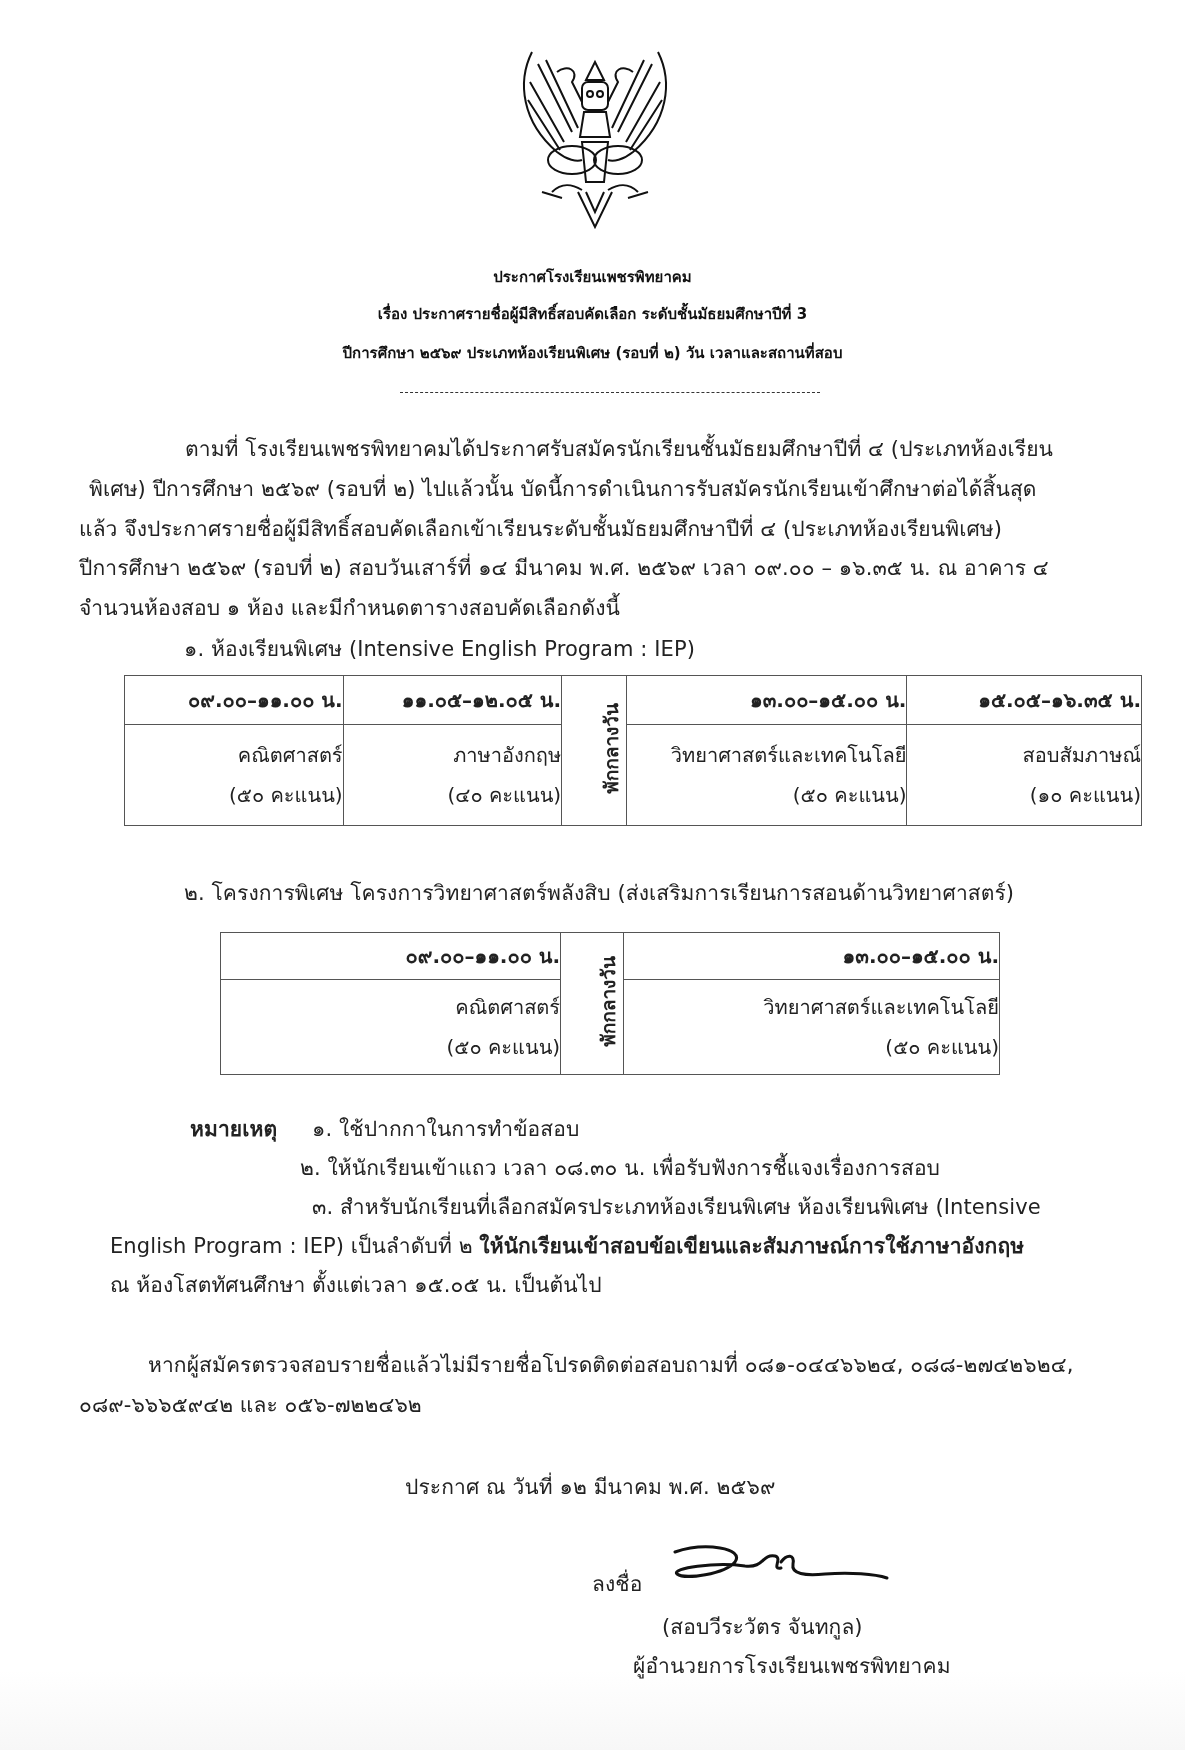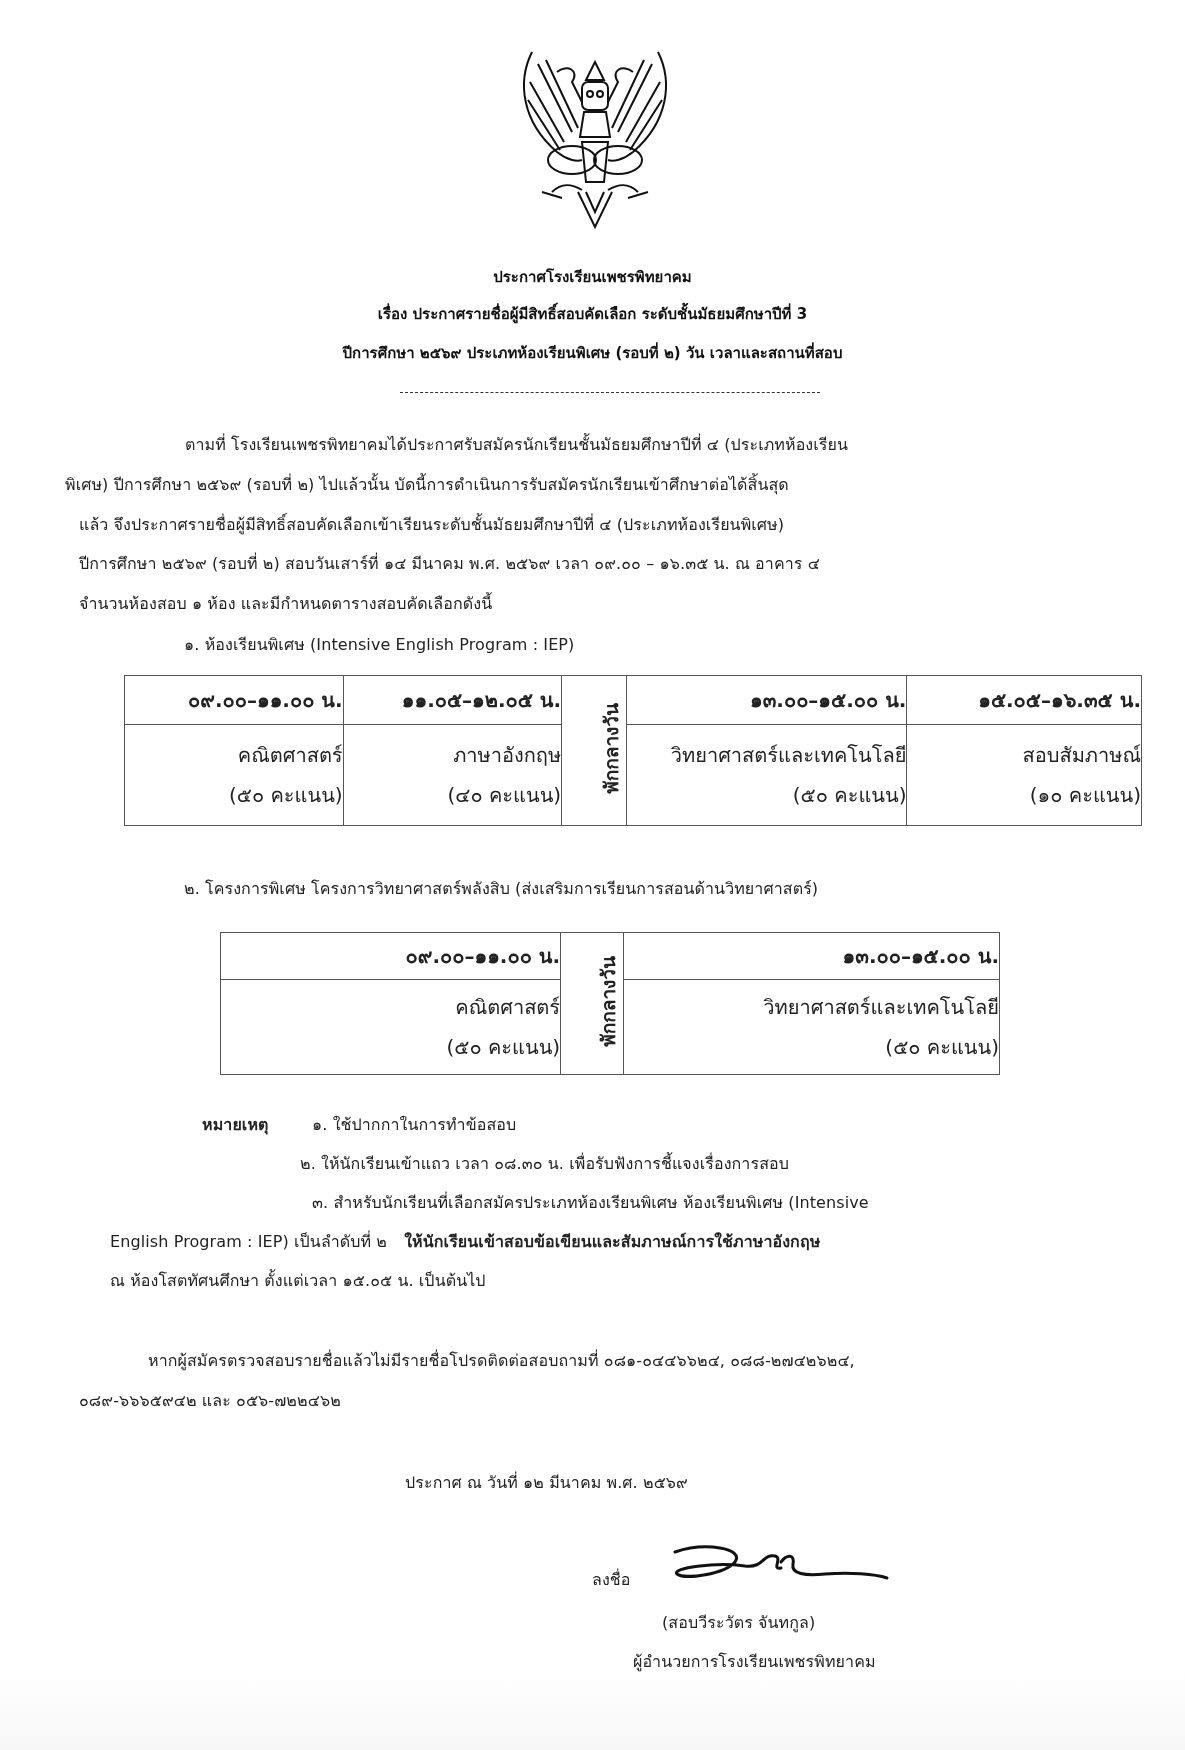--- a/index.html
+++ b/index.html
@@ -10,22 +10,22 @@
     color: #1a1a1a;
   }
   .bottom-fade {
     position: absolute; left: 0; right: 0; top: 1670px; height: 80px;
     background: linear-gradient(#ffffff, #f7f7f7);
   }
   .abs { position: absolute; white-space: nowrap; }
   .emblem { position: absolute; left: 508px; left: 512px; top: 42px; width: 166px; height: 190px; }
   .title-line { position: absolute; left: 0; width: 1185px; text-align: center; font-weight: bold; font-size: 15px; color: #111; }
   .divider { position: absolute; left: 400px; top: 392px; width: 420px; height: 0; border-top: 1px dashed #333; }
-  .para { font-size: 16px; color: #222; letter-spacing: 0.1px; }
-  .bold { font-weight: bold; margin-left: 12px; }
+  .para { font-size: 21px; color: #222; letter-spacing: 0.1px; }
+  .bold { font-weight: bold; }
   table.sched { position: absolute; border-collapse: collapse; font-size: 20px; color: #222; }
   table.sched td { border: 1.5px solid #555; text-align: right; vertical-align: middle; padding: 0; }
   table.sched td.hdr { font-weight: bold; height: 48px; }
   table.sched td.body { height: 100px; line-height: 40px; }
   .vert { writing-mode: vertical-rl; transform: rotate(180deg); font-weight: bold; font-size: 19px; display: inline-block; }
   .sig-svg { position: absolute; left: 665px; top: 1540px; width: 230px; height: 60px; }
 </style>
 </head>
 <body>
 
@@ -50,21 +50,21 @@
   <path d="M30 150 L50 156 M136 150 L116 156"></path>
   <path d="M66 150 L83 185 L100 150 M74 150 L83 170 L92 150"></path>
 </svg>
 
 <div class="title-line" style="top:265px">ประกาศโรงเรียนเพชรพิทยาคม</div>
 <div class="title-line" style="top:302px">เรื่อง ประกาศรายชื่อผู้มีสิทธิ์สอบคัดเลือก ระดับชั้นมัธยมศึกษาปีที่ 3</div>
 <div class="title-line" style="top:341px">ปีการศึกษา ๒๕๖๙ ประเภทห้องเรียนพิเศษ (รอบที่ ๒) วัน เวลาและสถานที่สอบ</div>
 <div class="divider"></div>
 
 <div class="abs para" style="left:185px; top:432px">ตามที่ โรงเรียนเพชรพิทยาคมได้ประกาศรับสมัครนักเรียนชั้นมัธยมศึกษาปีที่ ๔ (ประเภทห้องเรียน</div>
-<div class="abs para" style="left:65px; top:472px">พิเศษ) ปีการศึกษา ๒๕๖๙ (รอบที่ ๒) ไปแล้วนั้น บัดนี้การดำเนินการรับสมัครนักเรียนเข้าศึกษาต่อได้สิ้นสุด</div>
+<div class="abs para" style="left:89px; top:472px">พิเศษ) ปีการศึกษา ๒๕๖๙ (รอบที่ ๒) ไปแล้วนั้น บัดนี้การดำเนินการรับสมัครนักเรียนเข้าศึกษาต่อได้สิ้นสุด</div>
 <div class="abs para" style="left:79px; top:512px">แล้ว จึงประกาศรายชื่อผู้มีสิทธิ์สอบคัดเลือกเข้าเรียนระดับชั้นมัธยมศึกษาปีที่ ๔ (ประเภทห้องเรียนพิเศษ)</div>
 <div class="abs para" style="left:79px; top:551px">ปีการศึกษา ๒๕๖๙ (รอบที่ ๒) สอบวันเสาร์ที่ ๑๔ มีนาคม พ.ศ. ๒๕๖๙ เวลา ๐๙.๐๐ – ๑๖.๓๕ น. ณ อาคาร ๔</div>
 <div class="abs para" style="left:79px; top:591px">จำนวนห้องสอบ ๑ ห้อง และมีกำหนดตารางสอบคัดเลือกดังนี้</div>
 
 <div class="abs para" style="left:184px; top:632px">๑. ห้องเรียนพิเศษ (Intensive English Program : IEP)</div>
 <table class="sched" style="left:124px; top:675px; width:1018px;">
   <tbody>
       <tr>
     <td class="hdr" style="width:218px">๐๙.๐๐–๑๑.๐๐ น.</td>
     <td class="hdr" style="width:218px">๑๑.๐๕–๑๒.๐๕ น.</td>

